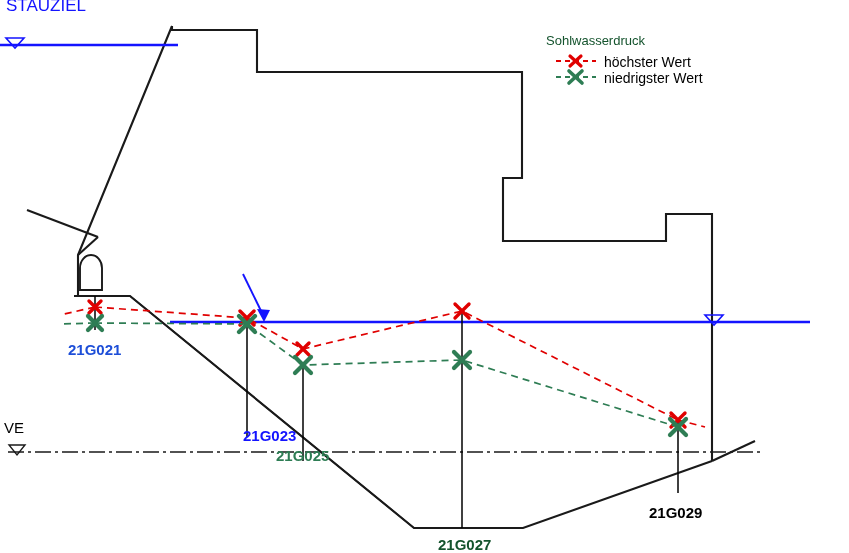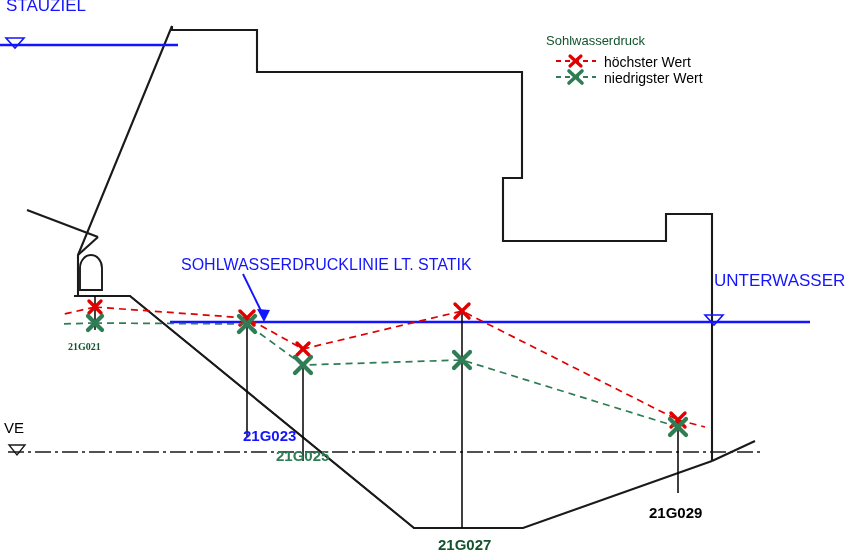--- a/index.html
+++ b/index.html
@@ -4,21 +4,21 @@
 <style>
   html,body{margin:0;padding:0;background:#ffffff;}
   body{width:849px;height:553px;overflow:hidden;font-family:"Liberation Sans",sans-serif;}
   #stage{position:relative;width:705px;height:553px;background:#fff;}
   svg#drawing{position:absolute;left:0;top:0;width:849px;height:553px;}
   .lbl{position:absolute;white-space:nowrap;}
   .lbl-stauziel{left:6px;top:-4px;font-size:17px;color:#1414ff;}
   .lbl-unterwasser{left:714px;top:271px;font-size:17px;color:#1414ff;}
   .lbl-sohllinie{left:181px;top:256px;font-size:16px;color:#1414ff;}
   .lbl-ve{left:4px;top:419px;font-size:15px;color:#000000;}
-  .lbl-21g021{left:68px;top:341px;font-size:10px;font-weight:bold;color:#14532d;font-family:Liberation Serif, serif;}
+  .lbl-21g021{left:68px;top:341px;font-size:15px;font-weight:bold;color:#1d4ed8;}
   .lbl-21g023{left:213px;top:427px;font-size:15px;font-weight:bold;color:#1414ff;margin-left:30px;}
   .lbl-21g025{left:276px;top:447px;font-size:15px;font-weight:bold;color:#2e7d54;}
   .lbl-21g027{left:438px;top:536px;font-size:15px;font-weight:bold;color:#14532d;}
   .lbl-21g029{left:649px;top:504px;font-size:15px;font-weight:bold;color:#000000;}
   .legend-title{left:546px;top:33px;font-size:13px;color:#14532d;}
   .legend-t1{left:604px;top:54px;font-size:14px;color:#000000;text-align:right;}
   .legend-t2{left:604px;top:70px;font-size:14px;color:#000000;}
 </style>
 </head>
 <body>
@@ -143,22 +143,20 @@
         <g stroke="#2e7d54" stroke-width="3.6" stroke-linecap="round">
           <line x1="569" y1="71" x2="582" y2="83"></line>
             <line x1="582" y1="71" x2="569" y2="83"></line>
         </g>
       </g>
     </g>
 
   </svg>
 
   <div class="lbl lbl-stauziel">STAUZIEL</div>
-  <div class="lbl lbl-unterwasser">UNTERWASSER</div>
-  <div class="lbl lbl-sohllinie">SOHLWASSERDRUCKLINIE LT. STATIK</div>
   <div class="lbl lbl-ve">VE</div>
 
   <div class="lbl lbl-21g021">21G021</div>
   <div class="lbl lbl-21g023">21G023</div>
   <div class="lbl lbl-21g025">21G025</div>
   <div class="lbl lbl-21g027">21G027</div>
   <div class="lbl lbl-21g029">21G029</div>
 
   <div class="lbl legend-title">Sohlwasserdruck</div>
   <div class="lbl legend-t1">höchster Wert</div>

